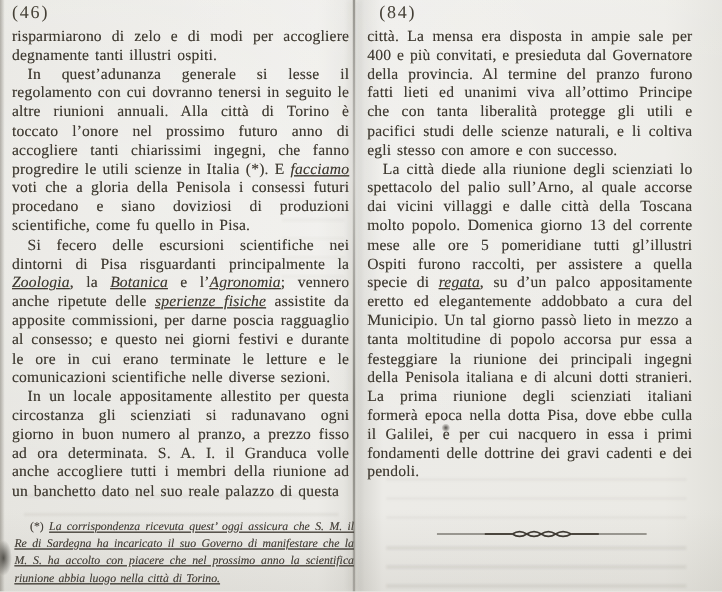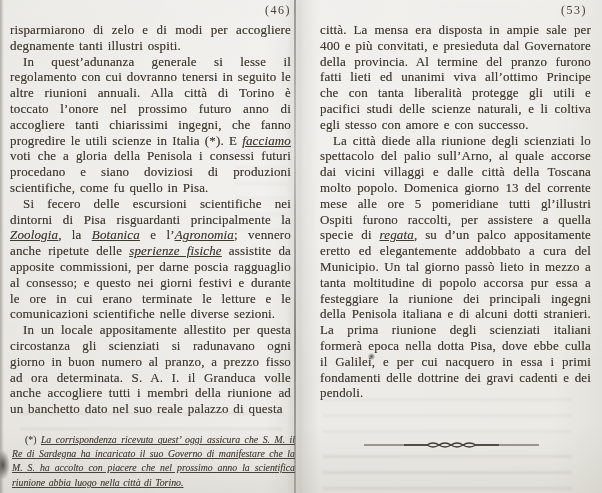--- a/index.html
+++ b/index.html
@@ -26,36 +26,36 @@
   }
   .seam {
     position: absolute; left: 294px; top: 0; width: 2px; height: 493px;
     background: linear-gradient(to bottom,
       rgba(75,72,64,0.50), rgba(95,92,84,0.30) 30%,
       rgba(62,60,53,0.55) 68%, rgba(85,82,74,0.38));
     box-shadow: 3px 0 4px rgba(125,122,112,0.22), -3px 0 4px rgba(125,122,112,0.18);
   }
   .pagenum {
     position: absolute; top: 3px;
-    text-align: right;
-    font-size: 12px; letter-spacing: 1.5px;
+    text-align: left;
+    font-size: 15px; letter-spacing: 1.5px;
     color: #454036;
   }
   .pagenum.l { left: 10px; width: 281px; }
   .pagenum.r { left: 316px; width: 271px; }
   .pagebody {
     position: absolute; top: 22px;
     text-align: justify;
     font-size: 13px; line-height: 15.8px;
     word-spacing: 1.4px; letter-spacing: 0.15px;
     color: #403b32;
     text-shadow: 0 0 0.5px rgba(64,59,50,0.55);
   }
   .pagebody.l { left: 10px;  width: 281px; }
-  .pagebody.r { left: 320px; width: 271px; }
+  .pagebody.r { left: 306px; width: 271px; }
   .pagebody p { margin: 0; text-indent: 13px; }
   .pagebody p.cont { text-indent: 0; }
   .it { font-style: italic; text-decoration: underline; }
   .footnote {
     position: absolute; left: 12px; top: 433px; width: 283px;
     font-size: 9.8px; line-height: 14.2px;
     text-align: justify; text-indent: 13px;
     word-spacing: 1px;
     color: #46413a;
     text-shadow: 0 0 0.4px rgba(70,65,58,0.5);
@@ -101,21 +101,21 @@
 
     <div class="footnote">
       <span>(*) </span><span class="it">La corrispondenza ricevuta quest’ oggi assicura che S. M. il Re di Sardegna ha incaricato il suo Governo di manifestare che la M. S. ha accolto con piacere che nel prossimo anno la scientifica riunione abbia luogo nella città di Torino.</span>
     </div>
   </div>
 
   <div class="seam"></div>
   <div class="left-edge"></div>
 
   <div>
-    <div class="pagenum r">(53)</div>
+    <div class="pagenum r">(84)</div>
 
     <div class="pagebody r">
       <p class="cont"><span>città. La mensa era disposta in ampie sale per 400 e più convitati, e presieduta dal Governatore della provincia. Al termine del pranzo furono fatti lieti ed unanimi viva all’ottimo Principe che con tanta liberalità protegge gli utili e pacifici studi delle scienze naturali, e li coltiva egli stesso con amore e con successo.</span></p>
       <p><span>La città diede alla riunione degli scienziati lo spettacolo del palio sull’Arno, al quale accorse dai vicini villaggi e dalle città della Toscana molto popolo. Domenica giorno 13 del corrente mese alle ore 5 pomeridiane tutti gl’illustri Ospiti furono raccolti, per assistere a quella specie di </span><span class="it">regata</span><span>, su d’un palco appositamente eretto ed elegantemente addobbato a cura del Municipio. Un tal giorno passò lieto in mezzo a tanta moltitudine di popolo accorsa pur essa a festeggiare la riunione dei principali ingegni della Penisola italiana e di alcuni dotti stranieri. La prima riunione degli scienziati italiani formerà epoca nella dotta Pisa, dove ebbe culla il Galilei, e per cui nacquero in essa i primi fondamenti delle dottrine dei gravi cadenti e dei pendoli.</span></p>
     </div>
 
     <div class="ornament-wrap">
       <svg width="175" height="10" viewBox="0 0 175 10" xmlns="http://www.w3.org/2000/svg">
         <line x1="0" y1="5" x2="63" y2="5" stroke="#4b463e" stroke-width="1"></line>
         <line x1="112" y1="5" x2="175" y2="5" stroke="#4b463e" stroke-width="1"></line>

